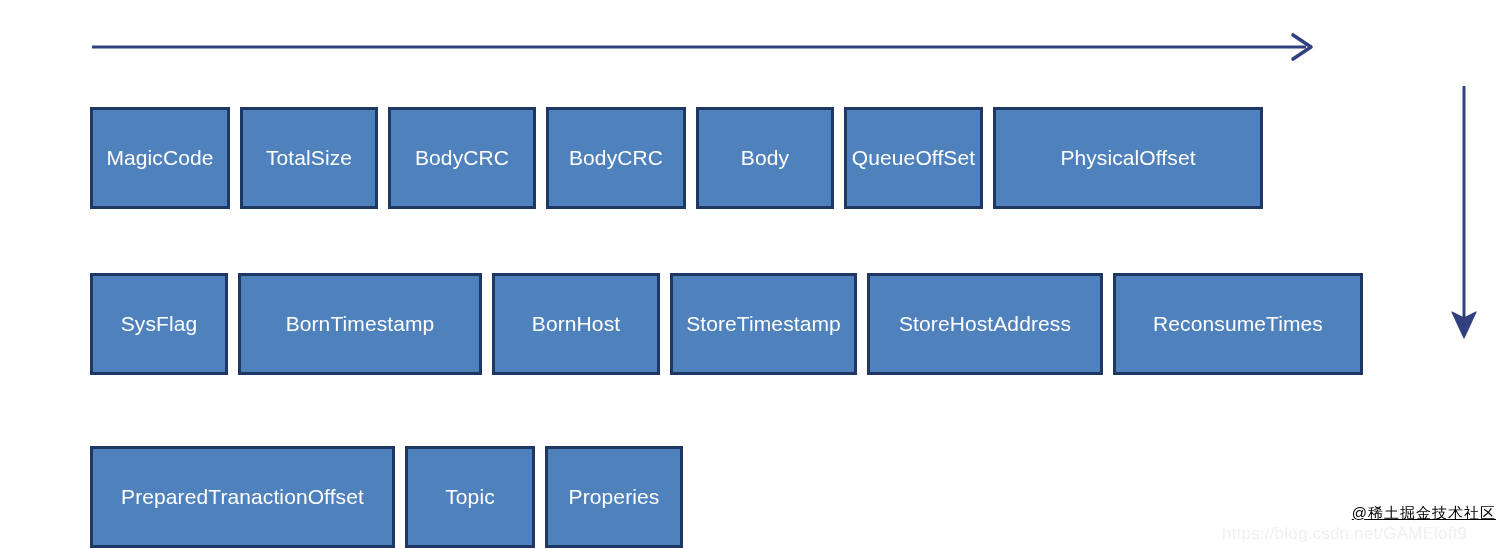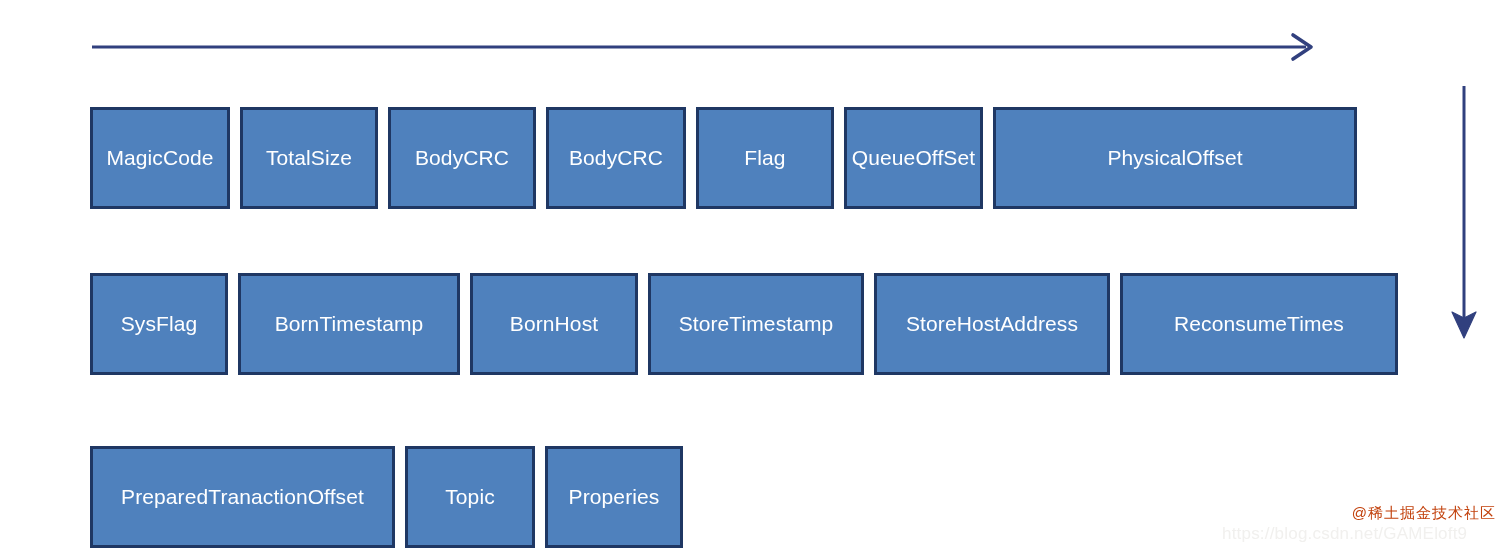--- a/index.html
+++ b/index.html
@@ -69,23 +69,24 @@
   .field-box + .field-box {
     margin-left: 10px;
   }
 
   
   #watermark-brand {
     position: absolute;
     right: 16px;
     top: 504px;
     font-size: 15px;
-    color: #c2410c;
+    color: #000000;
     letter-spacing: 1px;
     white-space: nowrap;
+    text-decoration: underline;
   }
   #watermark-url {
     position: absolute;
     left: 1222px;
     top: 524px;
     font-size: 17px;
     color: #f1f0ee;
     letter-spacing: 0.2px;
     white-space: nowrap;
   }
@@ -112,47 +113,47 @@
     <div class="field-box" style="width:138px">
         <span>TotalSize</span>
       </div>
     <div class="field-box" style="width:148px">
         <span>BodyCRC</span>
       </div>
     <div class="field-box" style="width:140px">
         <span>BodyCRC</span>
       </div>
     <div class="field-box" style="width:138px">
-        <span>Flag</span>
+        <span>Body</span>
       </div>
     <div class="field-box" style="width:139px">
         <span>QueueOffSet</span>
       </div>
-    <div class="field-box" style="width:364px">
+    <div class="field-box" style="width:270px">
         <span>PhysicalOffset</span>
       </div>
   </div>
 
   <div id="row-metadata" class="field-row">
     <div class="field-box" style="width:138px">
         <span>SysFlag</span>
       </div>
-    <div class="field-box" style="width:222px">
+    <div class="field-box" style="width:244px">
         <span>BornTimestamp</span>
       </div>
     <div class="field-box" style="width:168px">
         <span>BornHost</span>
       </div>
-    <div class="field-box" style="width:216px">
+    <div class="field-box" style="width:187px">
         <span>StoreTimestamp</span>
       </div>
     <div class="field-box" style="width:236px">
         <span>StoreHostAddress</span>
       </div>
-    <div class="field-box" style="width:278px">
+    <div class="field-box" style="width:250px">
         <span>ReconsumeTimes</span>
       </div>
   </div>
 
   <div id="row-payload" class="field-row">
     <div class="field-box" style="width:305px">
         <span>PreparedTranactionOffset</span>
       </div>
     <div class="field-box" style="width:130px">
         <span>Topic</span>

